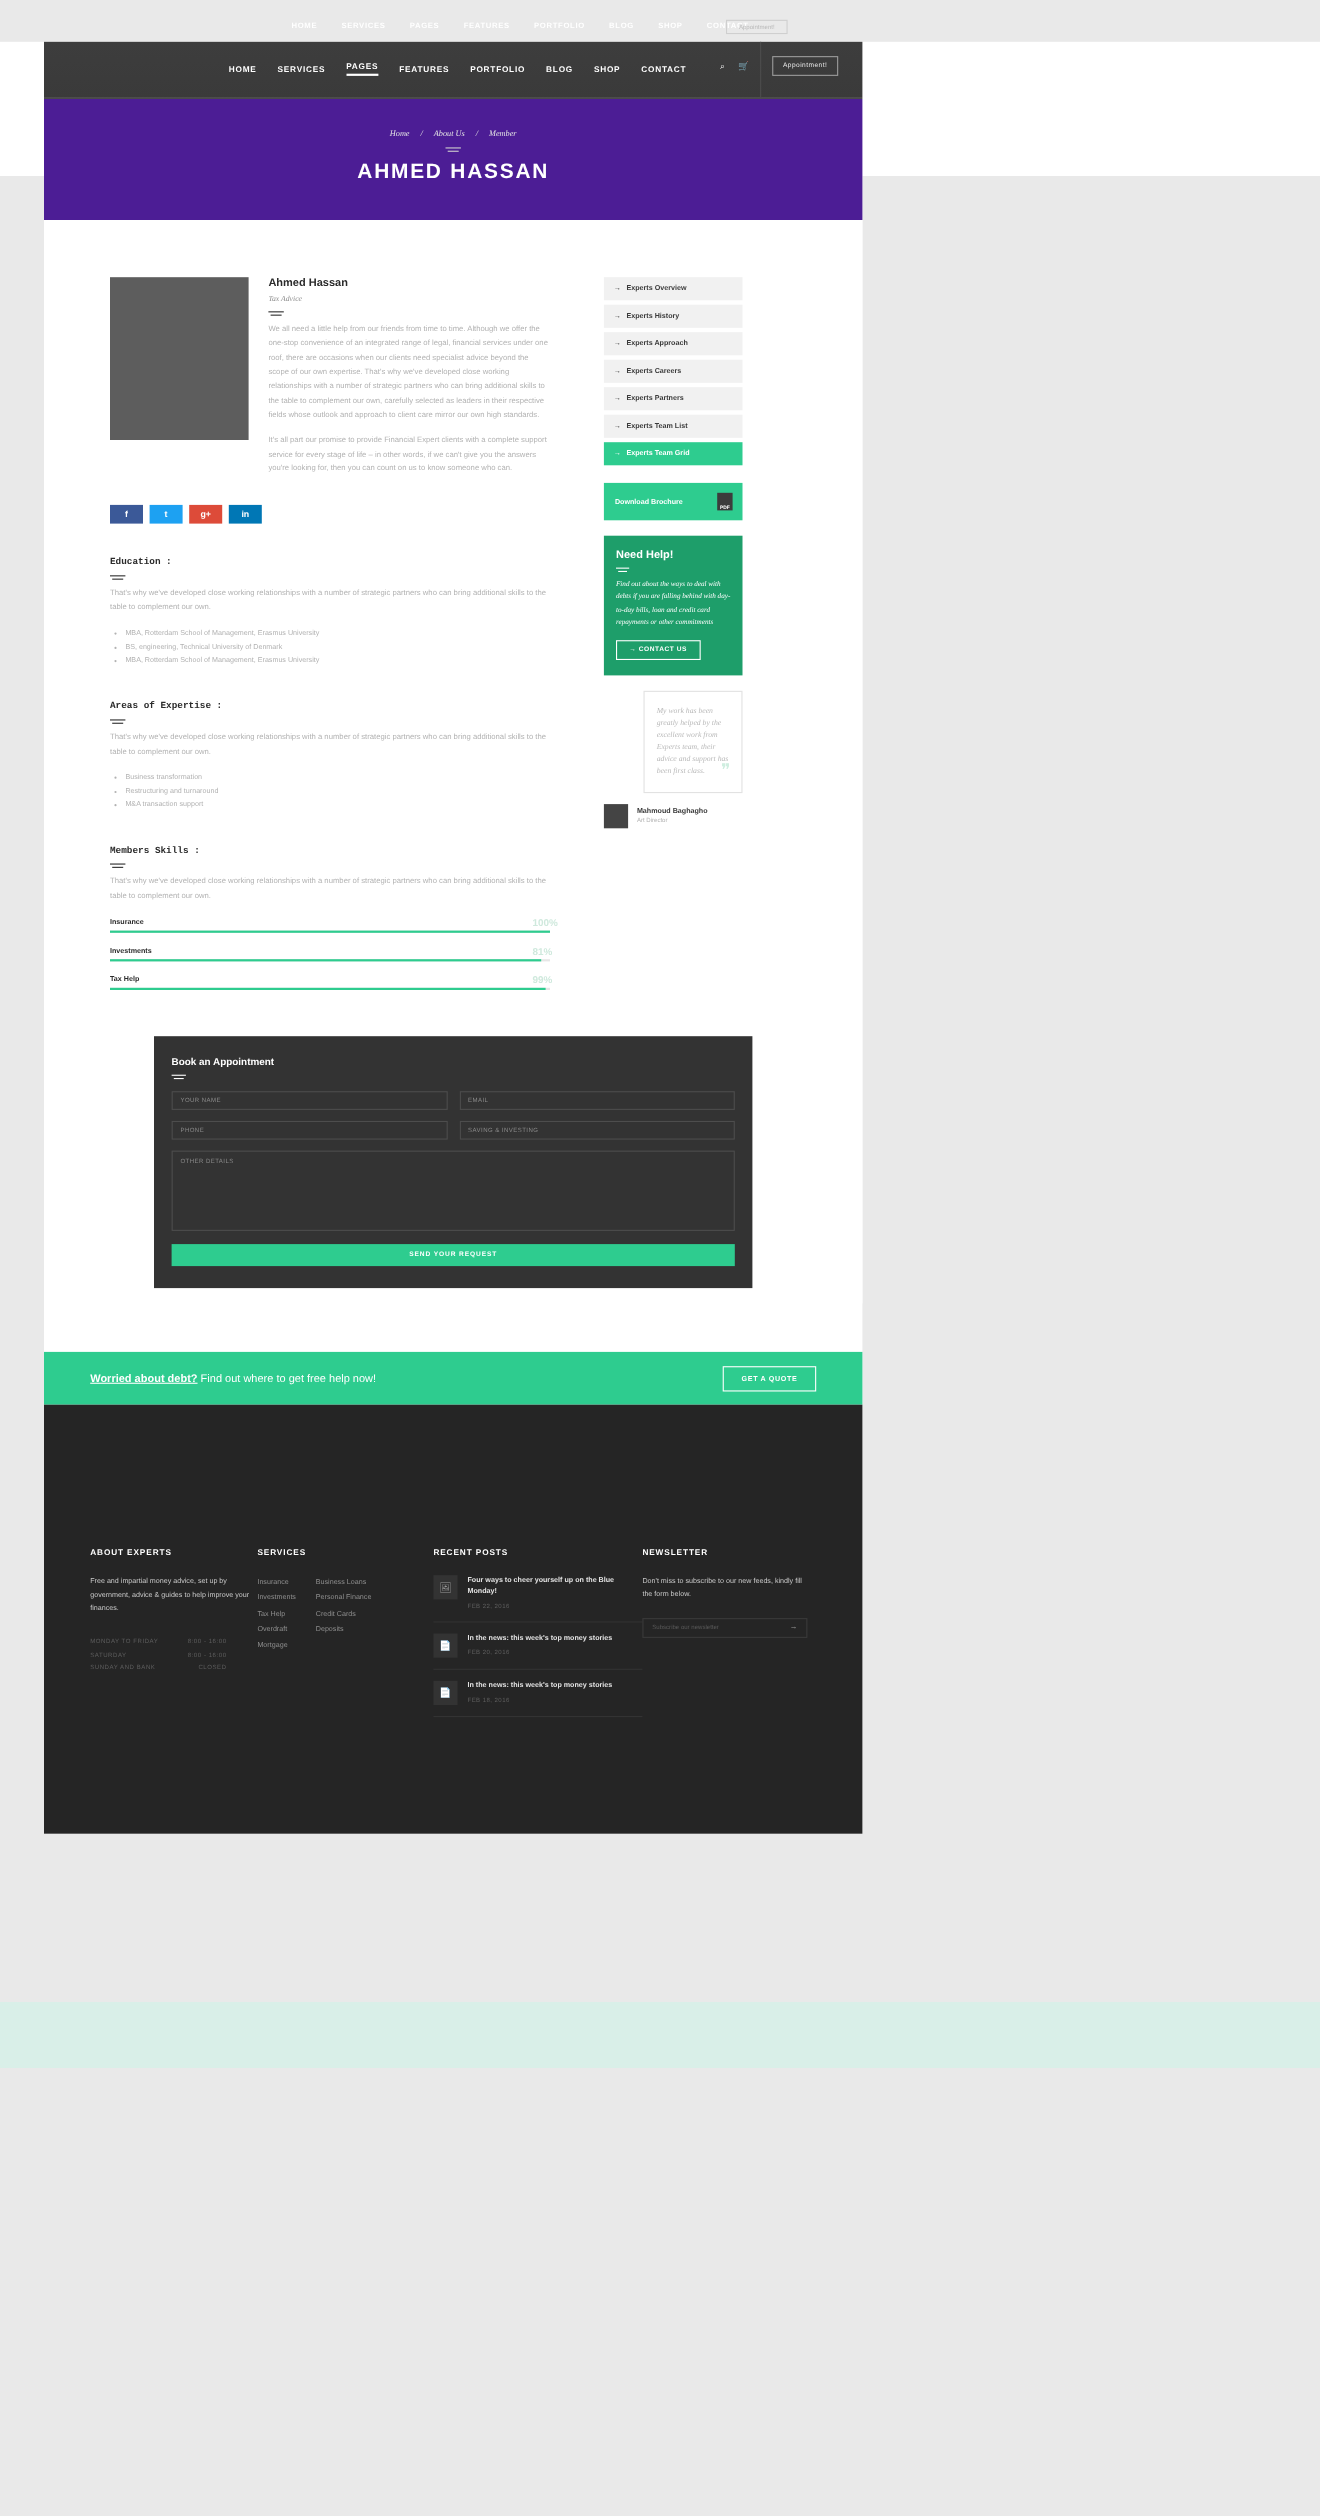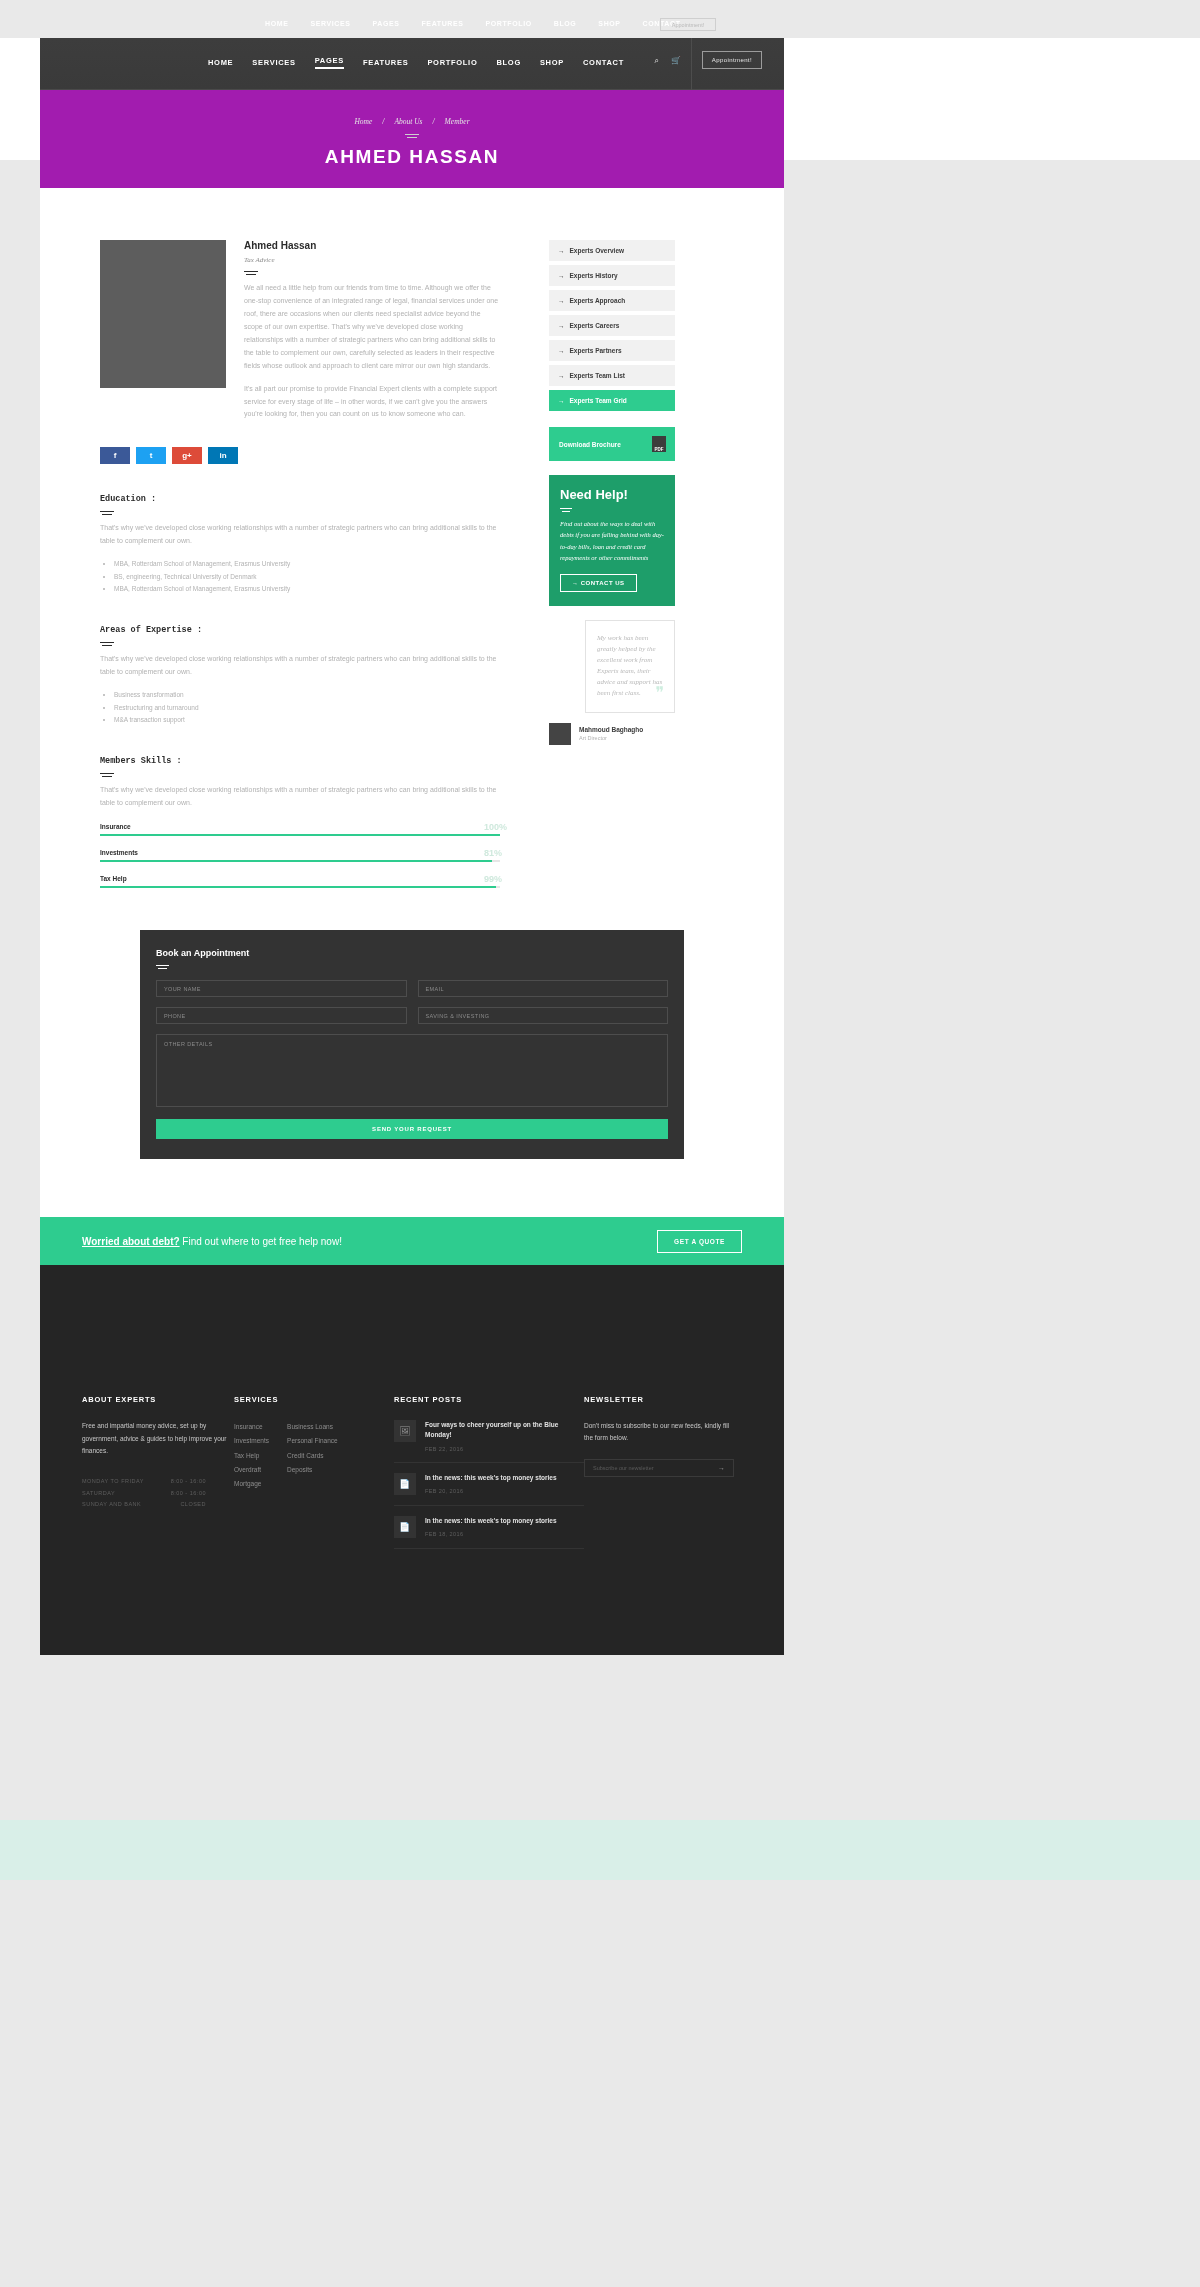--- a/index.html
+++ b/index.html
@@ -22,21 +22,21 @@
   
   .topbar { position:relative; height:52px; background:linear-gradient(#3d3d3d,#3a3a3a); border-bottom:1px solid #4a4a4a; }
   .nav { position:absolute; right:160px; top:18px; display:flex; gap:19px; align-items:center; }
   .nav a { color:#fff; font-size:7.5px; font-weight:bold; letter-spacing:.7px; text-decoration:none; }
   .nav a.active { border-bottom:2px solid #fff; padding-bottom:2px; }
   .navicons { position:absolute; right:103px; top:18px; display:flex; gap:12px; color:#fff; font-size:8px; }
   .apptbtn { position:absolute; right:22px; top:13px; border:1px solid #9c9c9c; color:#e8e8e8; font-size:6px; padding:5px 9px; letter-spacing:.4px; }
   .navdiv { position:absolute; right:92px; top:0; width:1px; height:52px; background:#4d4d4d; }
 
   
-  .hero { position:relative; height:98px; background:#a21caf; }
+  .hero { position:relative; height:110px; background:#4c1d95; }
   .crumb { position:absolute; left:0; right:0; top:27px; text-align:center; font-family:"Liberation Serif", serif; font-style:italic; font-size:7.5px; color:#e4e4e4; }
   .crumb span { margin:0 5px; }
   .hero-dash { position:absolute; left:50%; transform:translateX(-50%); top:44px; width:14px; border-top:1px solid #cfcfcf; }
   .hero-dash:after { content:""; position:absolute; left:2px; top:2px; width:10px; border-top:1px solid #cfcfcf; }
   .hero h1 { position:absolute; left:0; right:0; top:56px; text-align:center; color:#fff; font-size:19px; font-weight:bold; letter-spacing:1.6px; }
 
   
   .content { position:relative; background:#fff; padding:52px 60px 0 60px; min-height:985px; }
   .row { display:flex; gap:24px; }
   .col-main { width:400px; }
@@ -68,21 +68,21 @@
 
   
   .wlist li { list-style:none; background:#f1f1f1; margin-bottom:4px; padding:7px 9px; font-size:6.5px; font-weight:bold; color:#3b3b3b; }
   .wlist li.on { background:#2ecc8f; color:#fff; }
   .wlist li .ar { margin-right:5px; }
 
   .brochure { margin-top:16px; background:#2ecc8f; color:#fff; height:34px; display:flex; align-items:center; padding:0 10px; font-size:6.5px; font-weight:bold; position:relative; }
   .brochure .pdf { position:absolute; right:9px; top:9px; width:14px; height:16px; background:#3c3c3c; color:#fff; font-size:4.5px; display:flex; align-items:flex-end; justify-content:center; }
 
   .need { margin-top:14px; background:#1e9e6a; color:#fff; padding:12px 11px 14px 11px; position:relative; overflow:hidden; }
-  .need h4 { font-size:13px; font-weight:bold; }
+  .need h4 { font-size:10px; font-weight:bold; }
   .need .d2 { margin:6px 0 9px; width:12px; position:relative; border-top:1.5px solid #fff; }
   .need .d2:after { content:""; position:absolute; left:2px; top:2px; width:8px; border-top:1.5px solid #fff; }
   .need p { font-family:"Liberation Serif", serif; font-style:italic; font-size:6.5px; line-height:1.75; }
   .need .cta { margin-top:10px; border:1px solid #fff; display:inline-block; padding:5px 11px; font-size:6px; font-weight:bold; letter-spacing:.5px; }
 
   .testi { margin-top:14px; border:1px solid #e2e2e2; padding:12px 11px; position:relative;margin-left:36px; }
   .testi p { font-family:"Liberation Serif", serif; font-style:italic; font-size:7px; line-height:1.6; color:#b9b9b9; }
   .quote { position:absolute; right:10px; bottom:10px; color:#cfeee0; font-size:16px; font-family:"Liberation Serif", serif; }
   .author { margin-top:10px; display:flex; gap:8px; align-items:center; }
   .avatar { width:22px; height:22px; background:#444; }

